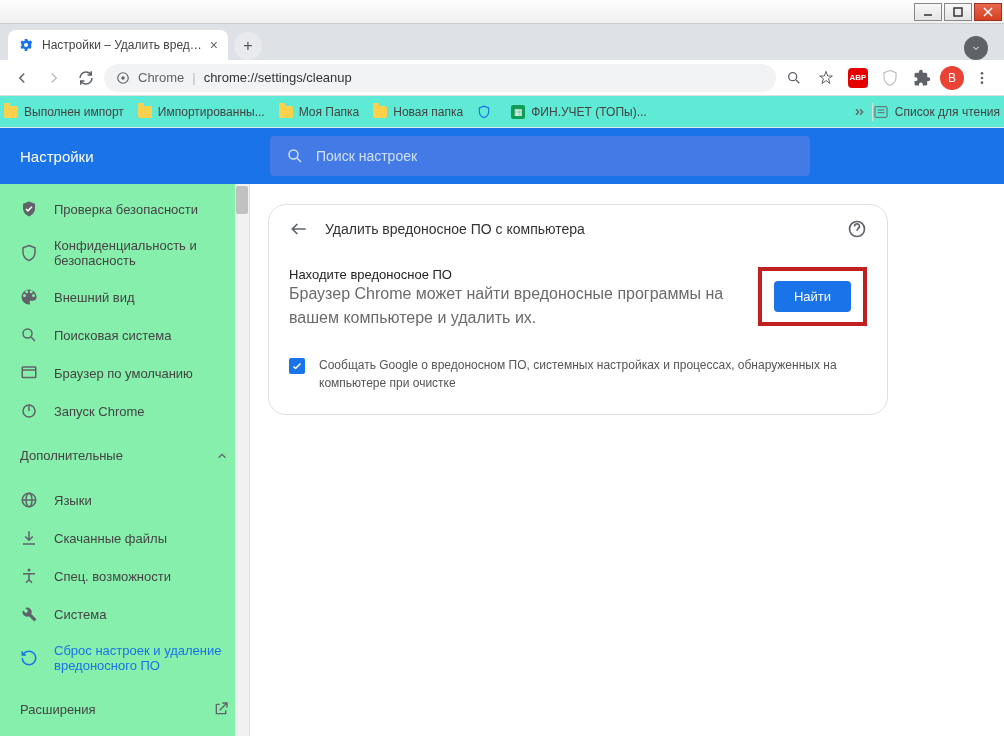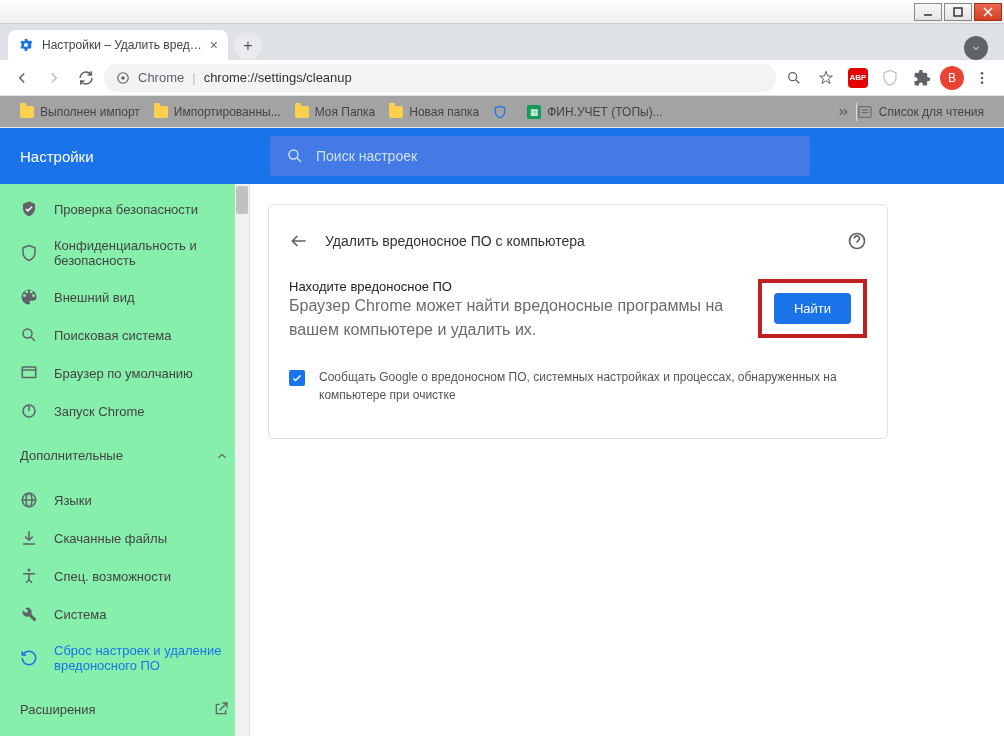--- a/index.html
+++ b/index.html
@@ -28,21 +28,21 @@
 .omnibox { flex: 1; height: 28px; background: #f1f3f4; border-radius: 14px; display: flex; align-items: center; padding: 0 12px; gap: 8px; font-size: 13px; }
 .omnibox-prefix { color: #5f6368; }
 .omnibox-sep { color: #bbb; }
 .omnibox-url { color: #333; }
 .icon-btn { width: 28px; height: 28px; display: flex; align-items: center; justify-content: center; cursor: pointer; border-radius: 50%; }
 .ext-abp { width: 20px; height: 20px; background: #e40000; border-radius: 4px; color: #fff; font-size: 8px; font-weight: bold; display: flex; align-items: center; justify-content: center; }
 .ext-shield { color: #aaa; }
 .profile-b { width: 24px; height: 24px; border-radius: 50%; background: #ea4335; color: #fff; font-size: 12px; display: flex; align-items: center; justify-content: center; }
 
 
-.bookmarksbar { height: 32px; background: #a3a3a3; display: flex; align-items: center; padding: 0 20px; gap: 14px; border-bottom: 1px solid #e8e8e8; font-size: 12px; }
+.bookmarksbar { height: 32px; background: #5eead4; display: flex; align-items: center; padding: 0 4px; gap: 14px; border-bottom: 1px solid #e8e8e8; font-size: 12px; }
 .bookmark { display: flex; align-items: center; gap: 6px; color: #444; cursor: pointer; white-space: nowrap; }
 .folder-icon { width: 14px; height: 12px; background: #ffd04c; border-radius: 2px; position: relative; }
 .folder-icon:before { content: ''; position: absolute; top: -3px; left: 0; width: 6px; height: 3px; background: #ffd04c; border-radius: 1px 1px 0 0; }
 .bk-shield { width: 14px; height: 14px; color: #1a73e8; }
 .bk-sheet { width: 14px; height: 14px; background: #0f9d58; border-radius: 2px; display: flex; align-items: center; justify-content: center; color: #fff; font-size: 9px; }
 .bookmarks-right { margin-left: auto; display: flex; align-items: center; gap: 0; }
 .bk-sep { width: 1px; height: 18px; background: #ddd; }
 
 
 .settings-header { height: 56px; background: #1a73e8; display: flex; align-items: center; color: #fff; }
@@ -62,21 +62,21 @@
 .sb-item.active { color: #1a73e8; }
 .sb-item.active .ico { color: #1a73e8; }
 .sb-section { display: flex; align-items: center; justify-content: space-between; padding: 12px 20px; font-size: 13px; color: #444; cursor: pointer; }
 .sb-sep { height: 1px; background: #e0e0e0; margin: 0; }
 .sb-launch { width: 16px; height: 16px; color: #5f6368; }
 .sidebar-scroll { position: absolute; right: 0; top: 0; bottom: 0; width: 14px; background: #f1f1f1; }
 .sidebar-thumb { position: absolute; right: 1px; top: 2px; width: 12px; height: 28px; background: #c1c1c1; border-radius: 2px; }
 
 
 .content { flex: 1; background: #fff; padding: 20px 24px 20px 18px; overflow-y: auto; }
-.card { border: 1px solid #e0e0e0; border-radius: 6px; padding: 26px 20px; max-width: 620px; background: #fff; }
+.card { border: 1px solid #e0e0e0; border-radius: 18px; padding: 14px 20px; max-width: 620px; background: #fff; }
 .card-head { display: flex; align-items: center; gap: 16px; margin-bottom: 20px; }
 .back-arrow { width: 20px; height: 20px; color: #5f6368; cursor: pointer; }
 .card-title { flex: 1; color: #333; font-size: 14px; }
 .help-icon { width: 20px; height: 20px; color: #5f6368; cursor: pointer; }
 .card-row { display: flex; align-items: flex-start; gap: 16px; padding: 8px 0 18px 0; }
 .card-row-text { flex: 1; }
 .row-title { font-size: 13px; color: #222; }
 .row-desc { font-size: 16px; color: #6b6b6b; line-height: 1.5; }
 .find-wrap { border: 4px solid #c02020; padding: 10px 12px; }
 .find-btn { background: #1a73e8; color: #fff; border: none; padding: 8px 20px; border-radius: 4px; font-size: 13px; cursor: pointer; }

